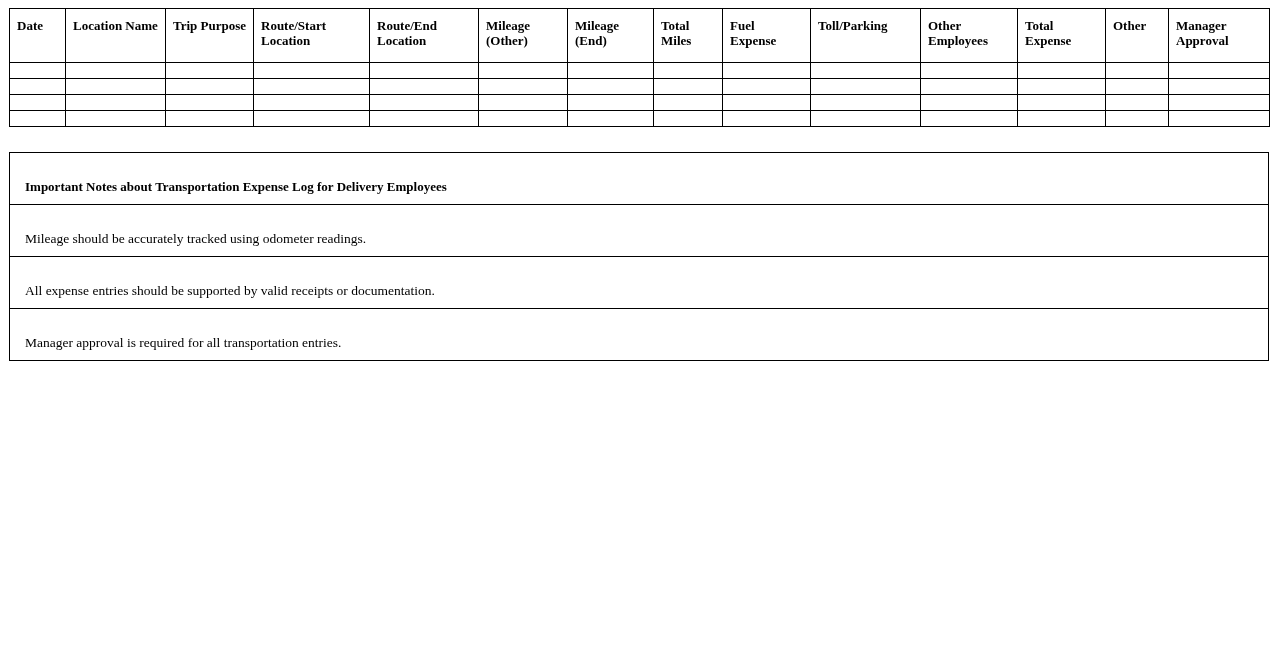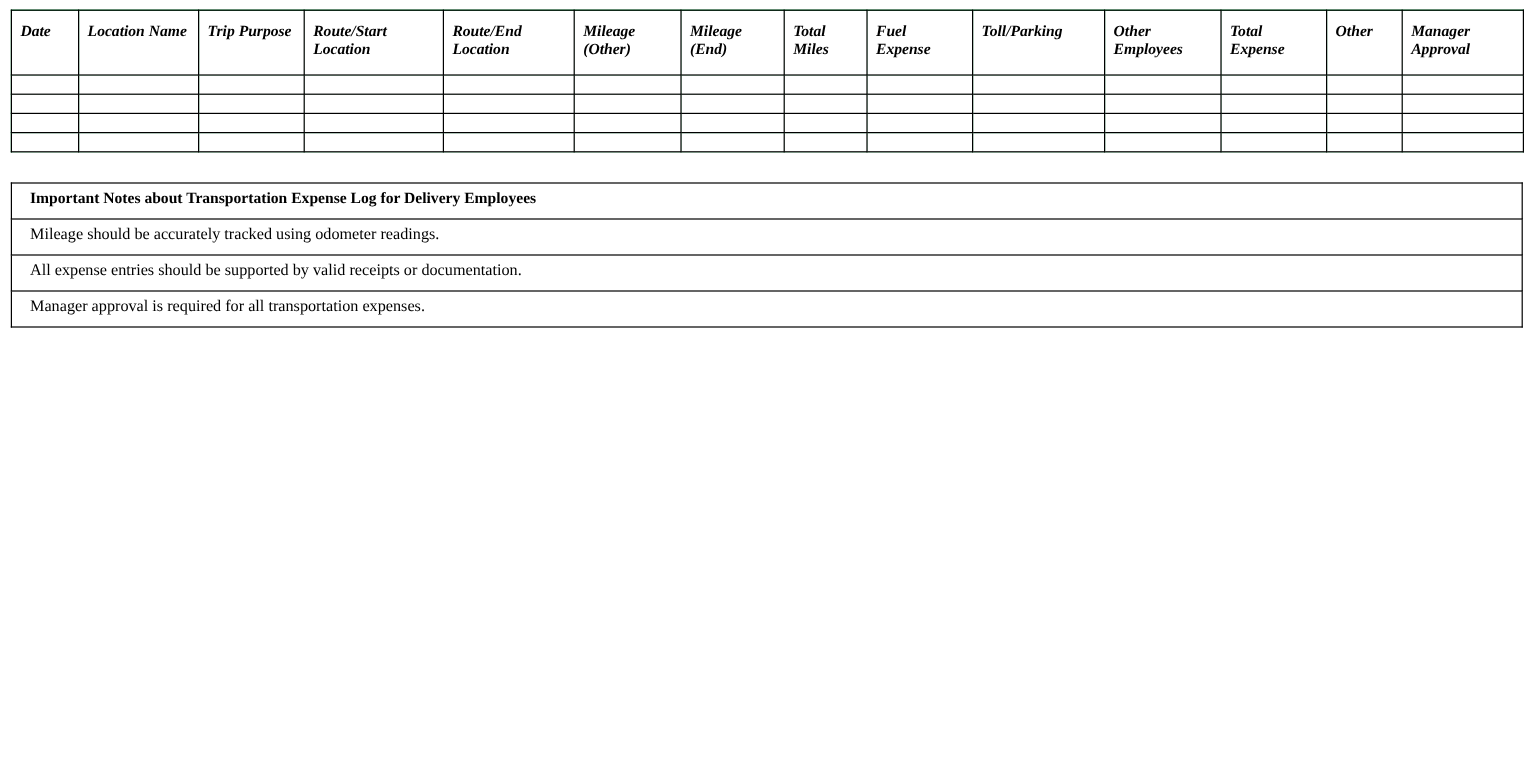--- a/index.html
+++ b/index.html
@@ -28,22 +28,21 @@
     position: absolute;
     left: 9px;
     top: 8px;
     width: 1260px;
   }
 
   table.log-table {
     border-collapse: collapse;
     table-layout: fixed;
     width: 1260px;
-    background: #22c55e;
-    font-style: italic;
+    background: #4d7c0f;
   }
 
   table.log-table th {
     border: 1px solid #000000;
     font-family: "Liberation Serif", "DejaVu Serif", serif;
     font-weight: bold;
     font-size: 13px;
     line-height: 15px;
     text-align: left;
     vertical-align: top;
@@ -75,21 +74,21 @@
     background: #ffffff;
   }
 
   table.notes-table td {
     border: 1px solid #000000;
     font-family: "Liberation Serif", "DejaVu Serif", serif;
     font-size: 13.5px;
     line-height: 16px;
     text-align: left;
     vertical-align: middle;
-    padding: 2px 6px 8px 15px;
+    padding: 24px 6px 8px 15px;
     height: 19px;
     background: #ffffff;
     color: #000000;
   }
 
   table.notes-table td.notes-title {
     font-weight: bold;
     font-size: 13px;
   }
 </style>
@@ -211,19 +210,19 @@
         </tr>
       </tbody>
       <tbody id="notes-body">
           <tr>
             <td>Mileage should be accurately tracked using odometer readings.</td>
           </tr>
           <tr>
             <td>All expense entries should be supported by valid receipts or documentation.</td>
           </tr>
           <tr>
-            <td>Manager approval is required for all transportation expenses.</td>
+            <td>Manager approval is required for all transportation entries.</td>
           </tr>
         </tbody>
     </table>
   </div>
 
 </div>
 
 </body></html>

